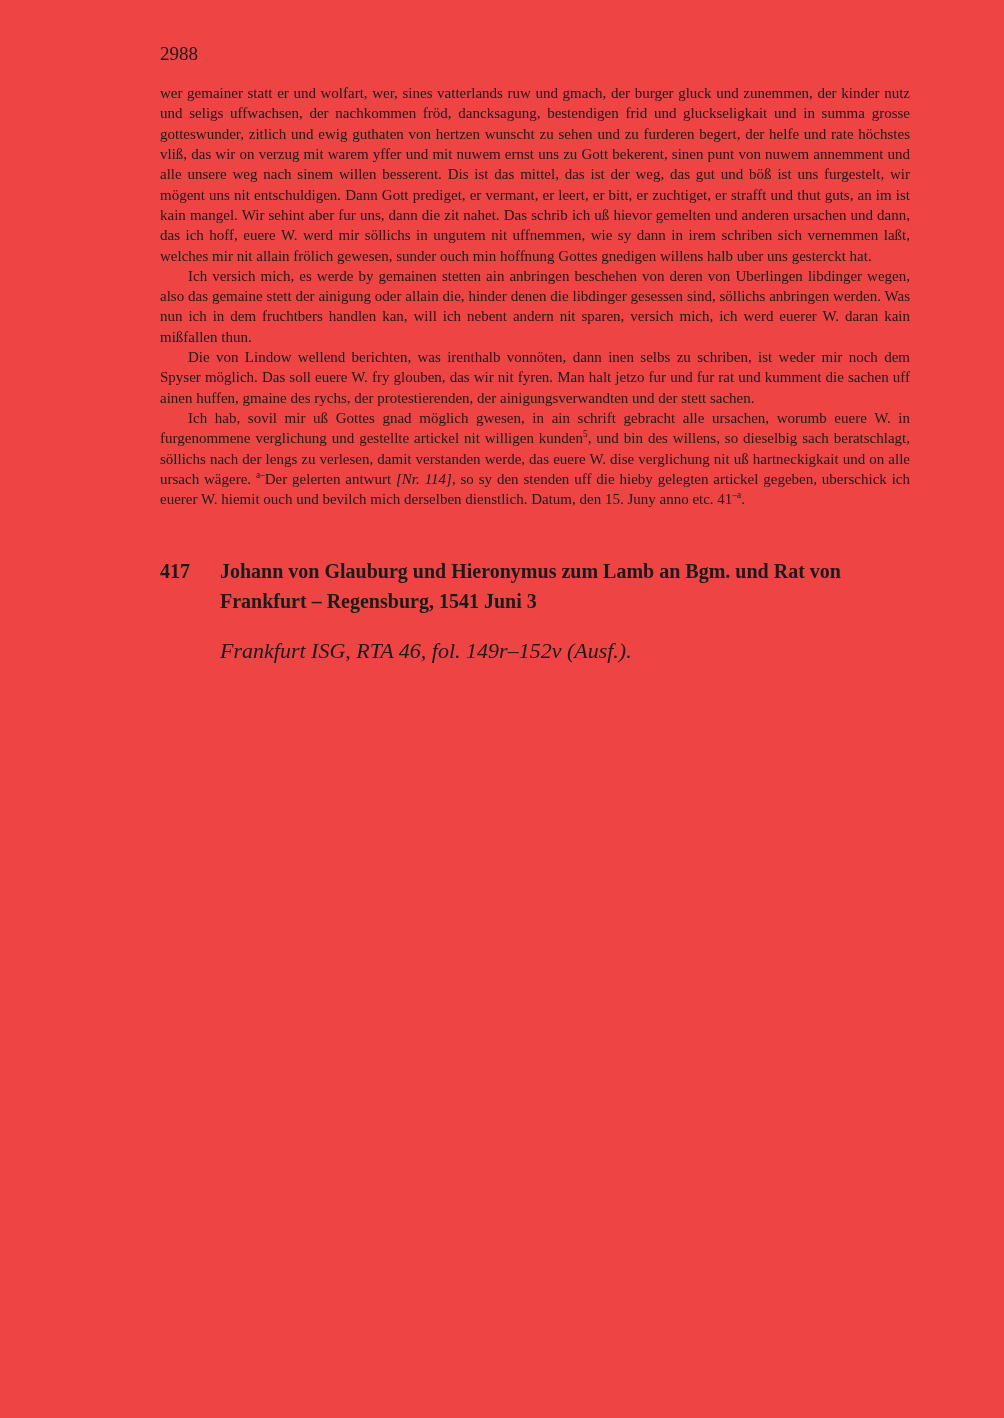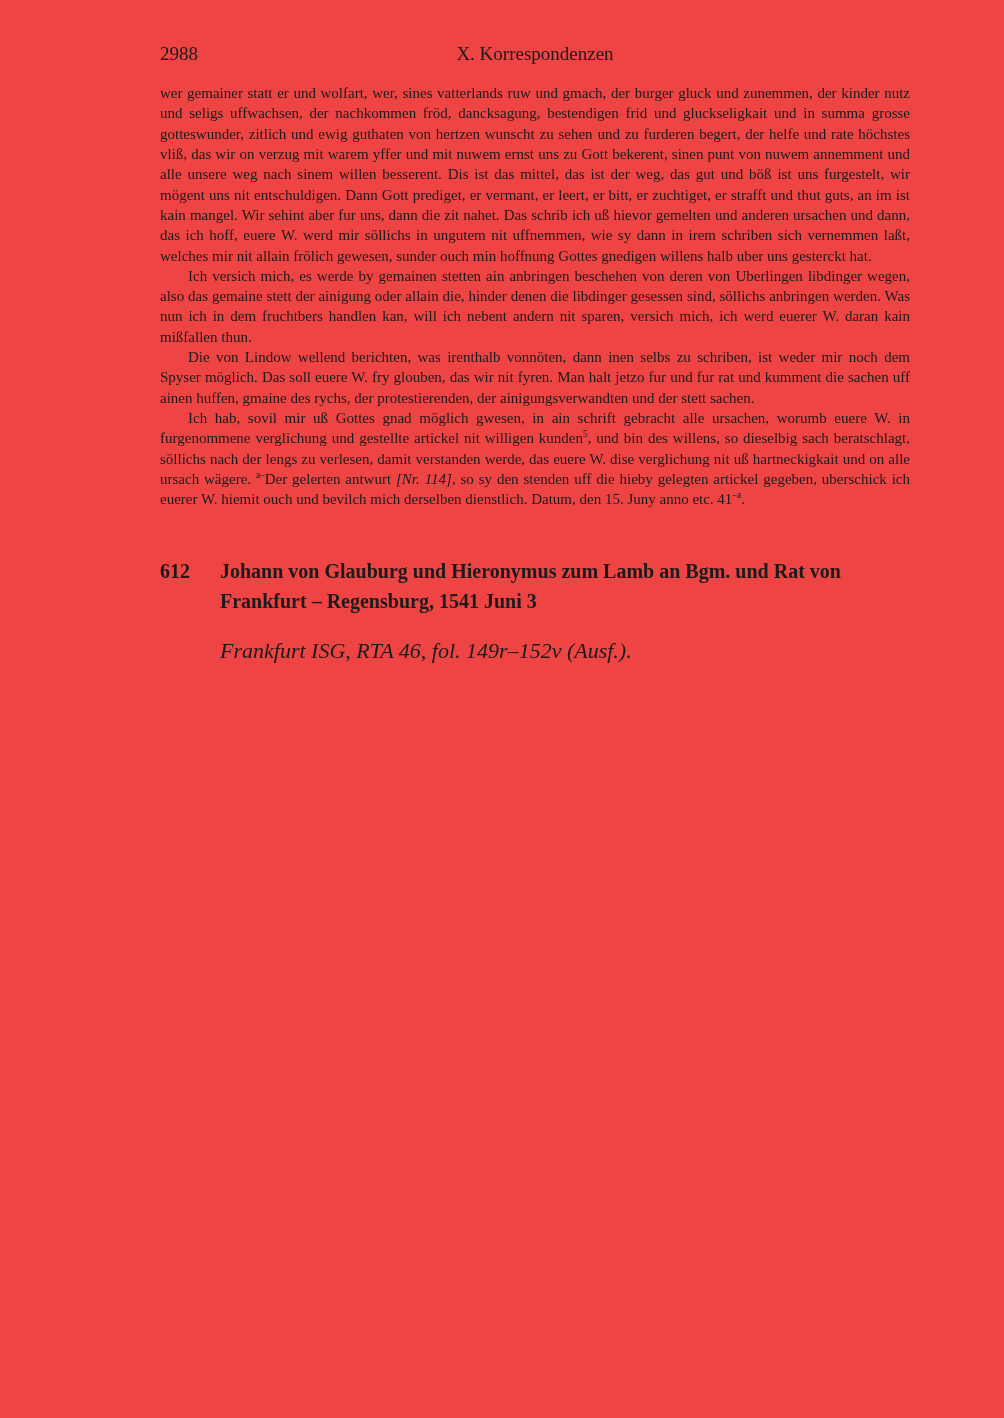--- a/index.html
+++ b/index.html
@@ -72,32 +72,31 @@
   }
   .footnote-block + .footnote-block { margin-top: 18px; }
 </style>
 </head>
 <body>
 
 <div class="page">
 
   <header class="page-header">
     <span class="page-number">2988</span>
-    <span class="running-title">X. Korrespondenzen</span>
   </header>
 
   <main class="text-block">
 
     <p class="body-par no-indent"><span>wer gemainer statt er und wolfart, wer, sines vatterlands ruw und gmach, der burger gluck und zunemmen, der kinder nutz und seligs uffwachsen, der nachkommen fröd, dancksagung, bestendigen frid und gluckseligkait und in summa grosse gotteswunder, zitlich und ewig guthaten von hertzen wunscht zu sehen und zu furderen begert, der helfe und rate höchstes vliß, das wir on verzug mit warem yffer und mit nuwem ernst uns zu Gott bekerent, sinen punt von nuwem annemment und alle unsere weg nach sinem willen besserent. Dis ist das mittel, das ist der weg, das gut und böß ist uns furgestelt, wir mögent uns nit entschuldigen. Dann Gott prediget, er vermant, er leert, er bitt, er zuchtiget, er strafft und thut guts, an im ist kain mangel. Wir sehint aber fur uns, dann die zit nahet. Das schrib ich uß hievor gemelten und anderen ursachen und dann, das ich hoff, euere W. werd mir söllichs in ungutem nit uffnemmen, wie sy dann in irem schriben sich vernemmen laßt, welches mir nit allain frölich gewesen, sunder ouch min hoffnung Gottes gnedigen willens halb uber uns gesterckt hat.</span></p>
     <p class="body-par"><span>Ich versich mich, es werde by gemainen stetten ain anbringen beschehen von deren von Uberlingen libdinger wegen, also das gemaine stett der ainigung oder allain die, hinder denen die libdinger gesessen sind, söllichs anbringen werden. Was nun ich in dem fruchtbers handlen kan, will ich nebent andern nit sparen, versich mich, ich werd euerer W. daran kain mißfallen thun.</span></p>
     <p class="body-par"><span>Die von Lindow wellend berichten, was irenthalb vonnöten, dann inen selbs zu schriben, ist weder mir noch dem Spyser möglich. Das soll euere W. fry glouben, das wir nit fyren. Man halt jetzo fur und fur rat und kumment die sachen uff ainen huffen, gmaine des rychs, der protestierenden, der ainigungsverwandten und der stett sachen.</span></p>
     <p class="body-par"><span>Ich hab, sovil mir uß Gottes gnad möglich gwesen, in ain schrift gebracht alle ursachen, worumb euere W. in furgenommene verglichung und gestellte artickel nit willigen kunden</span><sup>5</sup><span>, und bin des willens, so dieselbig sach beratschlagt, söllichs nach der lengs zu verlesen, damit verstanden werde, das euere W. dise verglichung nit uß hartneckigkait und on alle ursach wägere. </span><sup>a–</sup><span>Der gelerten antwurt </span><span class="it">[Nr. 114]</span><span>, so sy den stenden uff die hieby gelegten artickel gegeben, uberschick ich euerer W. hiemit ouch und bevilch mich derselben dienstlich. Datum, den 15. Juny anno etc. 41</span><sup>–a</sup><span>.</span></p>
 
     <div class="entry-heading">
-      <span class="entry-number">612</span>
+      <span class="entry-number">417</span>
       <span class="entry-title">Johann von Glauburg und Hieronymus zum Lamb an Bgm. und Rat von Frankfurt – Regensburg, 1541 Juni 3</span>
     </div>
 
     <p class="source-line">Frankfurt ISG, RTA 46, fol. 149r–152v (Ausf.).</p>
 
     <div class="footnotes">
 
 
 
     </div>

